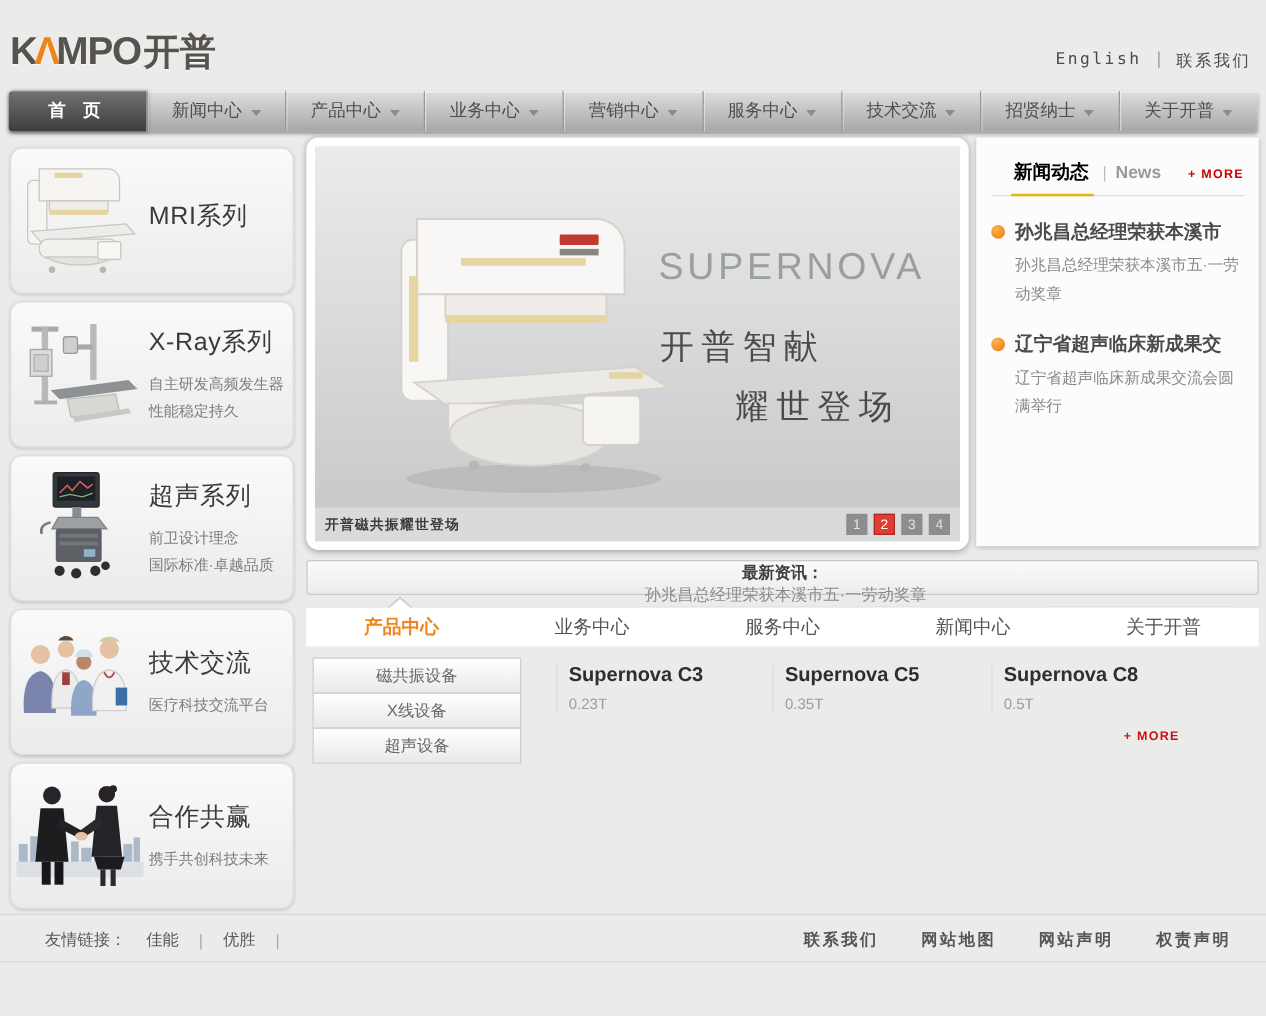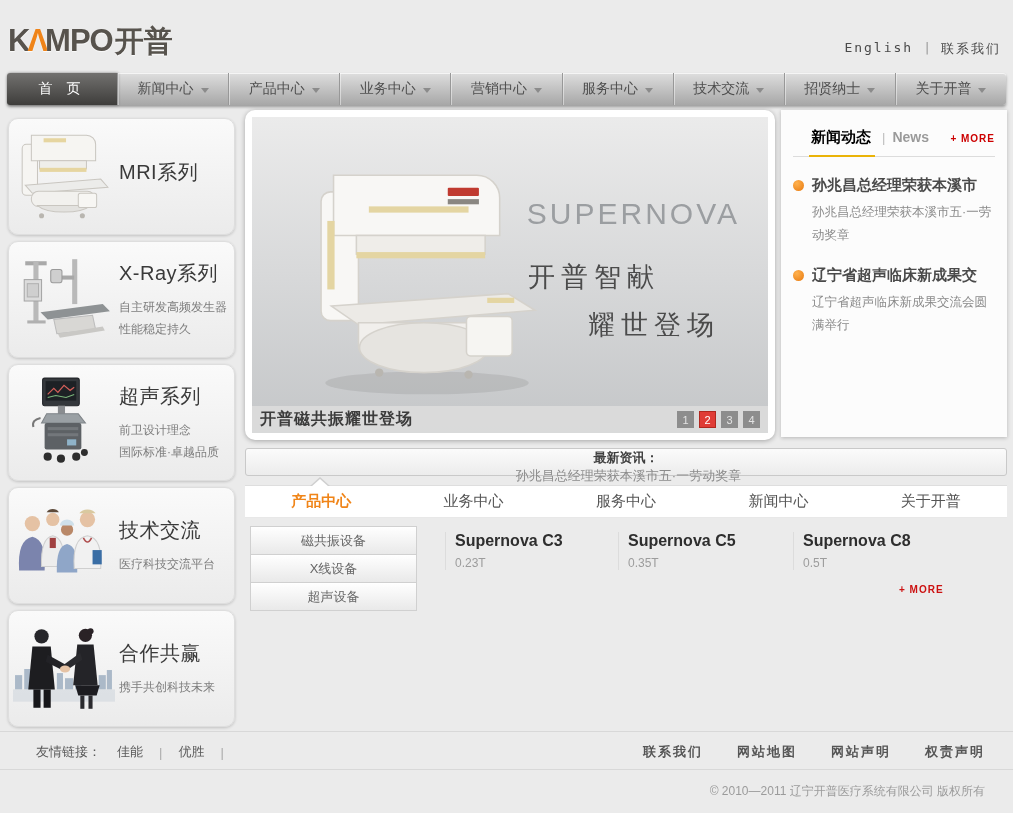--- a/index.html
+++ b/index.html
@@ -11,39 +11,39 @@
   .logo { position:absolute; left:8px; top:22px; font-size:31px; font-weight:bold; color:#57534d; letter-spacing:-1px; text-shadow:0 1px 1px rgba(255,255,255,.8); }
   .logo .accent { color:#ef8419; margin:0 -2px; }
   .logo .cjk { font-size:29px; letter-spacing:0; margin-left:2px; }
   .header-links { position:absolute; right:12px; top:40px; font-size:13px; color:#4a4a4a; font-family:"DejaVu Sans Mono", monospace; letter-spacing:2px; display:flex; gap:10px; }
   .header-links .sep { color:#9a9a9a; letter-spacing:0; }
   .header-links a { color:#4a4a4a; text-decoration:none; cursor:pointer; }
 
   
   .nav { position:absolute; left:7px; top:73px; width:999px; height:32px; display:flex; background:linear-gradient(#dedede,#a7a7a7); border-radius:3px; box-shadow:0 2px 3px rgba(0,0,0,.35), inset 0 1px 0 rgba(255,255,255,.7); }
   .nav-item { flex:1; display:flex; align-items:center; justify-content:center; font-size:14px; color:#4e4e4e; border-left:1px solid #989898; cursor:pointer; box-shadow:inset 1px 0 0 rgba(255,255,255,.45); }
-  .nav-item.active { flex:0 0 110px; border-left:none; box-shadow:1px 0 3px rgba(0,0,0,.45); background:linear-gradient(#72716f,#3e3d3b); color:#fff; font-weight:normal; letter-spacing:5px; border-radius:3px 0 0 3px; }
+  .nav-item.active { flex:0 0 110px; border-left:none; box-shadow:1px 0 3px rgba(0,0,0,.45); background:linear-gradient(#72716f,#3e3d3b); color:#fff; font-weight:bold; letter-spacing:5px; border-radius:3px 0 0 3px; }
   .caret-down { width:0; height:0; border-left:4px solid transparent; border-right:4px solid transparent; border-top:5px solid #8b8b8b; margin-left:7px; margin-top:3px; }
 
   
   .card { position:absolute; left:8px; width:227px; height:117px; background:linear-gradient(#fafafa,#ebebeb); border:1px solid #dedede; border-radius:10px; box-shadow:0 1px 3px rgba(0,0,0,.18); display:flex; align-items:center; cursor:pointer; }
   .card-img { flex:0 0 110px; height:104px; display:flex; align-items:center; justify-content:center; }
   .card-text { flex:1; padding-right:4px; }
   .card-title { font-size:20px; color:#3a3a3a; margin-bottom:9px; letter-spacing:0.5px; }
   .card-sub { font-size:12px; color:#7d7d7d; line-height:22px; }
 
   
   .banner { position:absolute; left:245px; top:110px; width:530px; height:330px; background:#fff; border-radius:10px; box-shadow:0 1px 5px rgba(0,0,0,.3); }
   .banner-inner { position:absolute; left:7px; top:7px; width:516px; height:316px; background:linear-gradient(#ebebeb,#c4c6c8); overflow:hidden; }
   .banner-svg { position:absolute; left:40px; top:35px; }
   .banner-title { position:absolute; right:28px; top:80px; font-size:30px; color:#9b9ea1; letter-spacing:3px; }
   .banner-line1 { position:absolute; right:108px; top:142px; font-size:27px; color:#4b4b4b; letter-spacing:6px; }
   .banner-line2 { position:absolute; right:48px; top:190px; font-size:27px; color:#4b4b4b; letter-spacing:6px; }
   .banner-capbar { position:absolute; left:0; bottom:0; width:100%; height:27px; background:rgba(219,219,219,.9); display:flex; align-items:center; padding:0 8px; }
-  .banner-caption { font-size:16px; font-weight:bold; color:#3c3c3c; letter-spacing:1px; }
+  .banner-caption { font-size:11px; font-weight:bold; color:#3c3c3c; letter-spacing:1px; }
   .pager { margin-left:auto; display:flex; gap:5px; }
   .page-box { width:17px; height:17px; background:#8d8d8d; color:#e3e3e3; font-size:11px; display:flex; align-items:center; justify-content:center; cursor:pointer; }
   .page-box.active { background:#e03c36; border:1px solid #b0281f; color:#fff; }
 
   
   .news { position:absolute; left:781px; top:110px; width:226px; height:327px; background:#fcfcfc; box-shadow:0 1px 4px rgba(0,0,0,.22); padding:12px 12px 0 12px; }
   .news-head { display:flex; align-items:baseline; border-bottom:1px solid #dcdcdc; padding-top:6px; }
   .news-title { font-size:15px; font-weight:bold; color:#000000; padding:0 4px 8px 2px; border-bottom:2px solid #eab308; margin-bottom:-1px;margin-left:16px; }
   .news-div { color:#bbb; margin:0 7px; font-size:13px; }
   .news-sub { font-size:14px; font-weight:bold; color:#9a9a9a; }
@@ -396,15 +396,14 @@
       <span class="fsep">|</span>
     </div>
     <div class="footer-links">
       <a>联系我们</a>
       <a>网站地图</a>
       <a>网站声明</a>
       <a>权责声明</a>
     </div>
   </div>
   <div class="hr2"></div>
-  <div class="copyright">© 2010—2011  辽宁开普医疗系统有限公司  版权所有</div>
 
 </div>
 
 </body></html>

